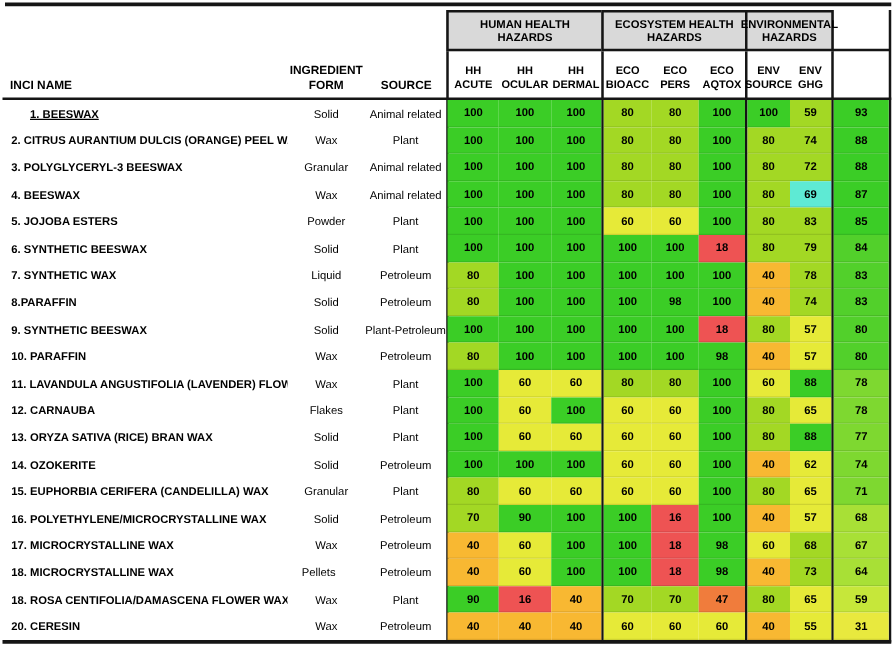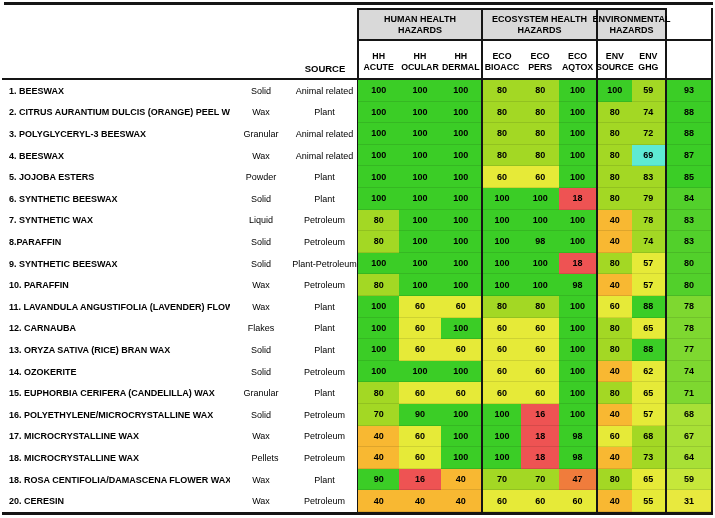--- a/index.html
+++ b/index.html
@@ -62,20 +62,23 @@
   <div class="abs vline" style="left:711px;top:8px;width:2px;height:506px;"></div>
 
   <div class="abs group-box" style="left:357px;top:8px;width:126px;height:33px;">HUMAN HEALTH
 HAZARDS</div>
   <div class="abs group-box" style="left:481px;top:8px;width:117px;height:33px;">ECOSYSTEM HEALTH
 HAZARDS</div>
   <div class="abs group-box" style="left:596px;top:8px;width:71px;height:33px;">ENVIRONMENTAL
 HAZARDS</div>
   <div class="abs hline" style="left:666px;top:39px;width:46px;height:2px;"></div>
 
+  <div class="abs left-head" style="left:8px;top:50px;width:220px;height:28px;">INCI NAME</div>
+  <div class="abs left-head center" style="left:230px;top:40px;width:62px;height:38px;">INGREDIENT
+FORM</div>
   <div class="abs left-head center" style="left:292px;top:50px;width:66px;height:28px;">SOURCE</div>
 
   <div id="sub-heads">
       <div class="abs sub-head" style="left: 358px; top: 41px; width: 41.3px; height: 37px;">HH
 ACUTE</div>
       <div class="abs sub-head" style="left: 399.3px; top: 41px; width: 41.3px; height: 37px;">HH
 OCULAR</div>
       <div class="abs sub-head" style="left: 440.6px; top: 41px; width: 40.4px; height: 37px;">HH
 DERMAL</div>
       <div class="abs sub-head" style="left: 483px; top: 41px; width: 38.1px; height: 37px;">ECO
@@ -84,21 +87,21 @@
 PERS</div>
       <div class="abs sub-head" style="left: 559.2px; top: 41px; width: 36.8px; height: 37px;">ECO
 AQTOX</div>
       <div class="abs sub-head" style="left: 598px; top: 41px; width: 33.7px; height: 37px;">ENV
 SOURCE</div>
       <div class="abs sub-head" style="left: 631.7px; top: 41px; width: 33.3px; height: 37px;">ENV
 GHG</div>
     </div>
 
   <div id="rows">
-      <div class="abs name-cell" style="left: 2px; top: 80px; width: 228px; height: 21.6px;">1. BEESWAX</div>
+      <div class="abs name-cell" style="left: 17px; top: 80px; width: 228px; height: 21.6px; text-decoration: underline;">1. BEESWAX</div>
       <div class="abs plain-cell" style="left: 230px; top: 80px; width: 62px; height: 21.6px;">Solid</div>
       <div class="abs plain-cell" style="left: 292px; top: 80px; width: 65px; height: 21.6px;">Animal related</div>
       <div class="abs cell val-cell" style="left: 358px; top: 80px; width: 41.3px; height: 21.6px; background: rgb(59, 205, 38);">100</div>
       <div class="abs cell val-cell" style="left: 399.3px; top: 80px; width: 41.3px; height: 21.6px; background: rgb(59, 205, 38);">100</div>
       <div class="abs cell val-cell" style="left: 440.6px; top: 80px; width: 40.4px; height: 21.6px; background: rgb(59, 205, 38);">100</div>
       <div class="abs cell val-cell" style="left: 483px; top: 80px; width: 38.1px; height: 21.6px; background: rgb(163, 216, 36);">80</div>
       <div class="abs cell val-cell" style="left: 521.1px; top: 80px; width: 38.1px; height: 21.6px; background: rgb(163, 216, 36);">80</div>
       <div class="abs cell val-cell" style="left: 559.2px; top: 80px; width: 36.8px; height: 21.6px; background: rgb(59, 205, 38);">100</div>
       <div class="abs cell val-cell" style="left: 598px; top: 80px; width: 33.7px; height: 21.6px; background: rgb(59, 205, 38);">100</div>
       <div class="abs cell val-cell" style="left: 631.7px; top: 80px; width: 33.3px; height: 21.6px; background: rgb(163, 216, 36);">59</div>
@@ -289,21 +292,21 @@
       <div class="abs cell val-cell" style="left: 358px; top: 425.6px; width: 41.3px; height: 21.6px; background: rgb(248, 184, 50);">40</div>
       <div class="abs cell val-cell" style="left: 399.3px; top: 425.6px; width: 41.3px; height: 21.6px; background: rgb(230, 234, 56);">60</div>
       <div class="abs cell val-cell" style="left: 440.6px; top: 425.6px; width: 40.4px; height: 21.6px; background: rgb(59, 205, 38);">100</div>
       <div class="abs cell val-cell" style="left: 483px; top: 425.6px; width: 38.1px; height: 21.6px; background: rgb(59, 205, 38);">100</div>
       <div class="abs cell val-cell" style="left: 521.1px; top: 425.6px; width: 38.1px; height: 21.6px; background: rgb(238, 83, 83);">18</div>
       <div class="abs cell val-cell" style="left: 559.2px; top: 425.6px; width: 36.8px; height: 21.6px; background: rgb(59, 205, 38);">98</div>
       <div class="abs cell val-cell" style="left: 598px; top: 425.6px; width: 33.7px; height: 21.6px; background: rgb(230, 234, 56);">60</div>
       <div class="abs cell val-cell" style="left: 631.7px; top: 425.6px; width: 33.3px; height: 21.6px; background: rgb(163, 216, 36);">68</div>
       <div class="abs cell val-cell" style="left: 667px; top: 425.6px; width: 44px; height: 21.6px; background: rgb(168, 224, 54);">67</div>
       <div class="abs name-cell" style="left: 2px; top: 447.2px; width: 228px; height: 21.6px;">18. MICROCRYSTALLINE WAX</div>
-      <div class="abs plain-cell" style="left: 234px; top: 447.2px; width: 62px; height: 21.6px;">Pellets</div>
+      <div class="abs plain-cell" style="left: 224px; top: 447.2px; width: 62px; height: 21.6px;">Pellets</div>
       <div class="abs plain-cell" style="left: 292px; top: 447.2px; width: 65px; height: 21.6px;">Petroleum</div>
       <div class="abs cell val-cell" style="left: 358px; top: 447.2px; width: 41.3px; height: 21.6px; background: rgb(248, 184, 50);">40</div>
       <div class="abs cell val-cell" style="left: 399.3px; top: 447.2px; width: 41.3px; height: 21.6px; background: rgb(230, 234, 56);">60</div>
       <div class="abs cell val-cell" style="left: 440.6px; top: 447.2px; width: 40.4px; height: 21.6px; background: rgb(59, 205, 38);">100</div>
       <div class="abs cell val-cell" style="left: 483px; top: 447.2px; width: 38.1px; height: 21.6px; background: rgb(59, 205, 38);">100</div>
       <div class="abs cell val-cell" style="left: 521.1px; top: 447.2px; width: 38.1px; height: 21.6px; background: rgb(238, 83, 83);">18</div>
       <div class="abs cell val-cell" style="left: 559.2px; top: 447.2px; width: 36.8px; height: 21.6px; background: rgb(59, 205, 38);">98</div>
       <div class="abs cell val-cell" style="left: 598px; top: 447.2px; width: 33.7px; height: 21.6px; background: rgb(248, 184, 50);">40</div>
       <div class="abs cell val-cell" style="left: 631.7px; top: 447.2px; width: 33.3px; height: 21.6px; background: rgb(163, 216, 36);">73</div>
       <div class="abs cell val-cell" style="left: 667px; top: 447.2px; width: 44px; height: 21.6px; background: rgb(168, 224, 54);">64</div>

